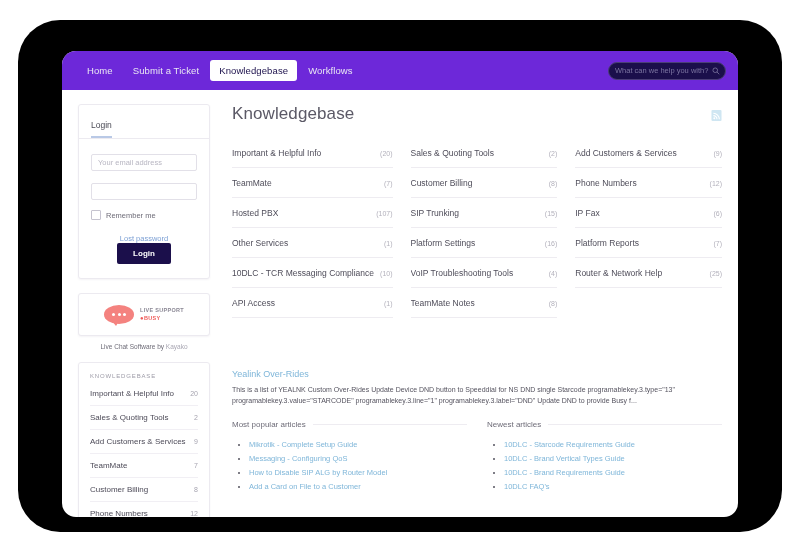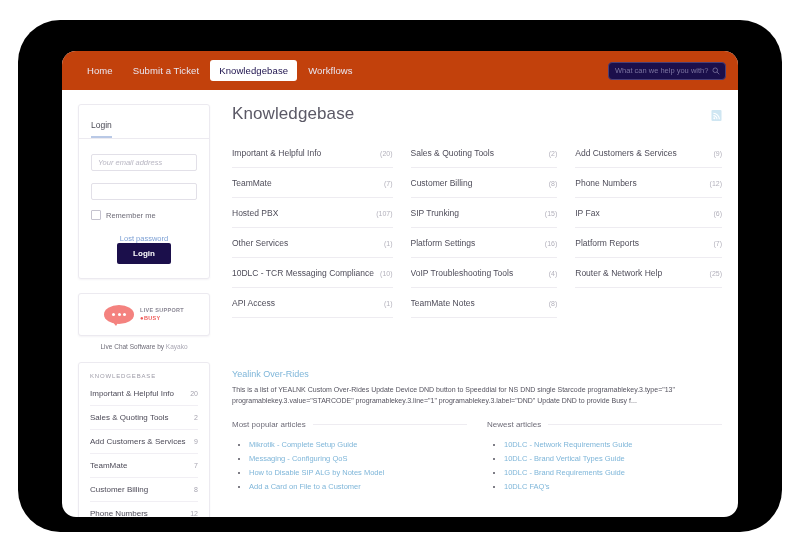--- a/index.html
+++ b/index.html
@@ -32,21 +32,21 @@
     width: 676px;
     height: 466px;
     background: #ffffff;
     border-radius: 14px;
     overflow: hidden;
   }
 
   
   .navbar {
     height: 39px;
-    background: #c2410c;
+    background: #6d28d9;
     display: flex;
     align-items: center;
     padding: 0 12px 0 16px;
     box-sizing: border-box;
     gap: 24px;
   }
   .nav-links {
     display: flex;
     align-items: center;
     gap: 2px;
@@ -64,21 +64,21 @@
   .nav-link.active {
     background: #ffffff;
     color: #1b0f4b;
     font-weight: 500;
   }
   .nav-search {
     position: relative;
     width: 118px;
     height: 18px;
     border: 1px solid #4a3f76;
-    border-radius: 4px;
+    border-radius: 9px;
     background: #1b0f4b;
     display: flex;
     align-items: center;
     padding: 0 6px;
     box-sizing: border-box;
   }
   .nav-search input {
     border: 0;
     outline: 0;
     background: transparent;
@@ -135,21 +135,20 @@
     border: 1px solid #e2e0e8;
     border-radius: 2px;
     box-sizing: border-box;
     font-size: 7.5px;
     color: #5c5c66;
     padding: 0 6px;
     font-family: "Liberation Sans", sans-serif;
     outline: none;
     background: #fff;
     margin-bottom: 9px;
-    font-style: italic;
   }
   .txt-input::placeholder { color: #b8b6c2; }
   .remember-row {
     display: flex;
     align-items: center;
     gap: 5px;
     margin-top: 1px;
   }
   .cbox {
     width: 8px; height: 8px;
@@ -527,31 +526,31 @@
 
         <div class="art-cols">
           <div>
             <div class="art-head">
               <span>Most popular articles</span>
               <span class="rule"></span>
             </div>
             <ul class="art-list">
               <li>Mikrotik - Complete Setup Guide</li>
               <li>Messaging - Configuring QoS</li>
-              <li>How to Disable SIP ALG by Notes Model</li>
+              <li>How to Disable SIP ALG by Router Model</li>
               <li>Add a Card on File to a Customer</li>
             </ul>
           </div>
           <div>
             <div class="art-head">
               <span>Newest articles</span>
               <span class="rule"></span>
             </div>
             <ul class="art-list">
-              <li>10DLC - Network Requirements Guide</li>
+              <li>10DLC - Starcode Requirements Guide</li>
               <li>10DLC - Brand Vertical Types Guide</li>
               <li>10DLC - Brand Requirements Guide</li>
               <li>10DLC FAQ's</li>
             </ul>
           </div>
         </div>
 
       </div>
     </div>
   </div>

